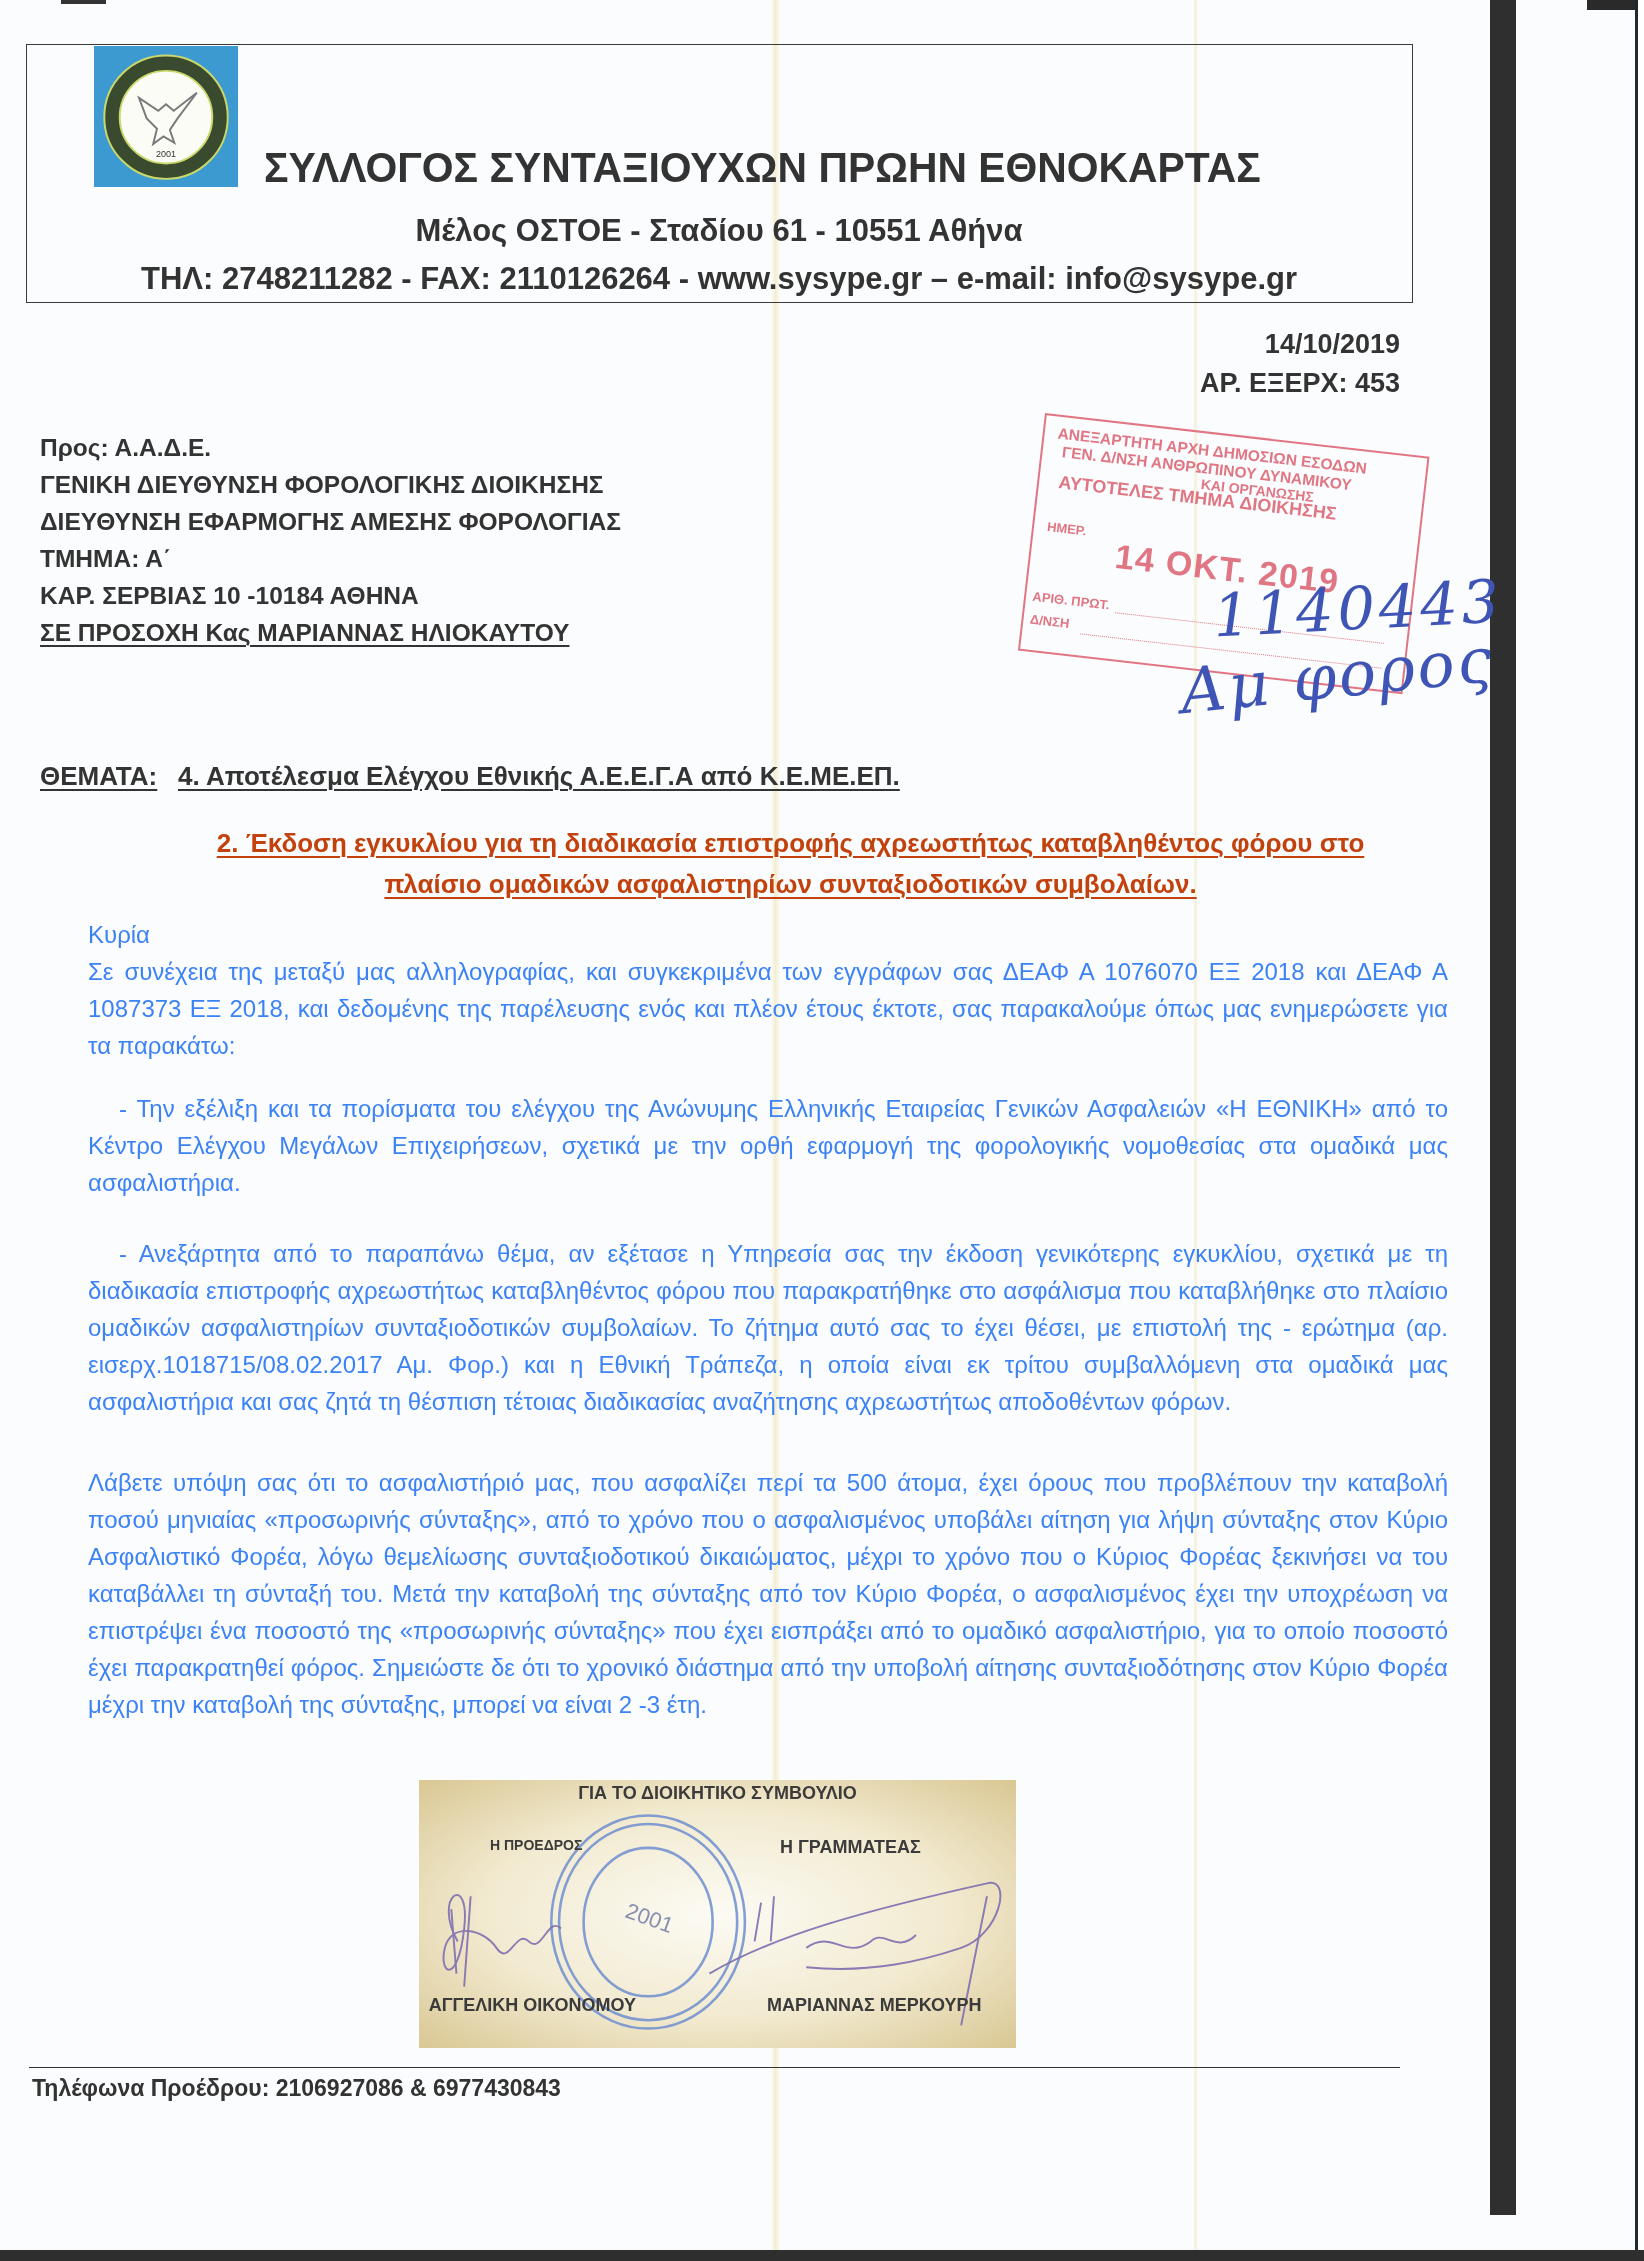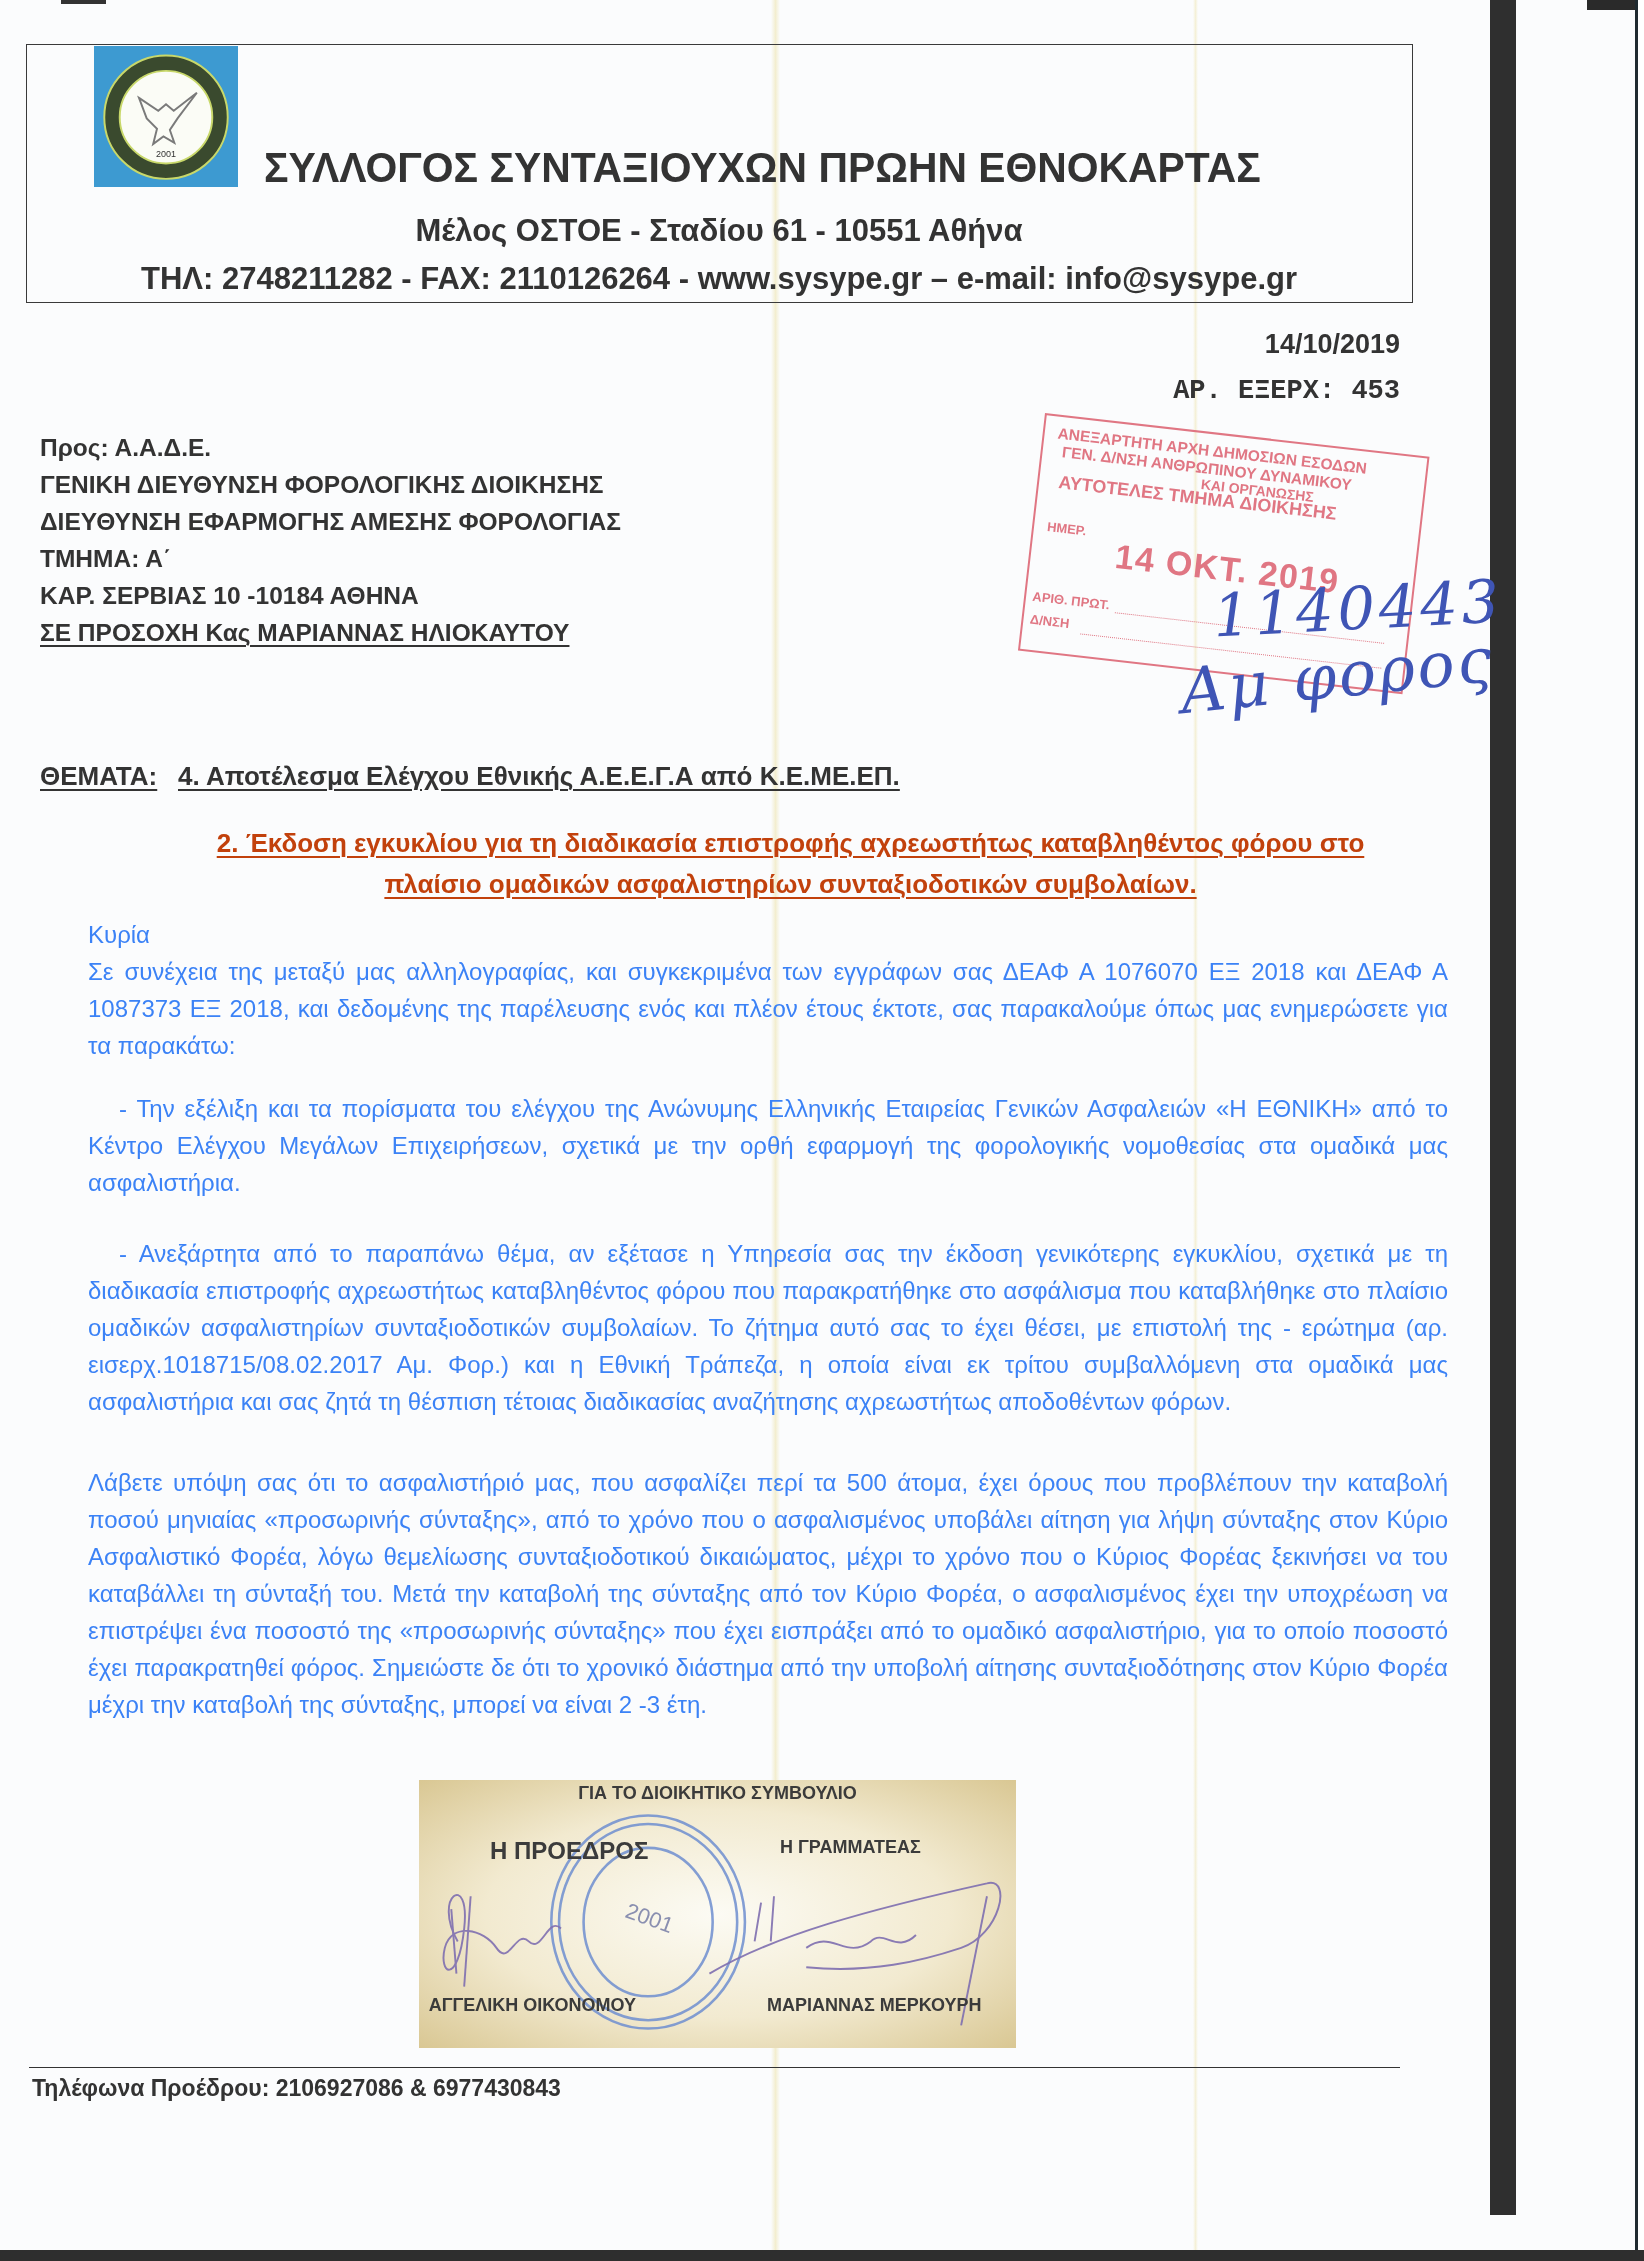--- a/index.html
+++ b/index.html
@@ -22,21 +22,21 @@
   
   .header-box { left: 26px; top: 44px; width: 1387px; height: 259px; border: 1.9px solid #3a3a3a; border-left-width: 1.3px; box-sizing: border-box; }
   .logo { left: 94px; top: 46px; width: 144px; height: 141px; background: #3d9ad1; }
   .logo svg { width: 100%; height: 100%; display: block; }
   .org-title { left: 264px; top: 143px; font-size: 43px; font-weight: bold; letter-spacing: 0px; color: #333; white-space: nowrap; transform: scaleX(0.95); transform-origin: left top; }
   .org-address { left: 0; width: 1438px; top: 213px; text-align: center; font-size: 31px; font-weight: bold; color: #333; }
   .org-contact { left: 0; width: 1438px; top: 261px; text-align: center; font-size: 31px; font-weight: bold; color: #333; white-space: nowrap; }
 
   
   .doc-date { right: 245px; top: 329px; font-size: 27px; font-weight: bold; color: #333; text-align: right; }
-  .doc-ref { right: 245px; top: 376px; font-size: 27px; font-weight: bold; color: #333; text-align: right; font-family: Liberation Mono, monospace; }
+  .doc-ref { right: 245px; top: 368px; font-size: 27px; font-weight: bold; color: #333; text-align: right; }
 
   
   .stamp { left: 1045px; top: 413px; width: 387px; height: 239px; transform: rotate(6.5deg); transform-origin: left top; border: 2.6px solid #e07683; box-sizing: border-box; color: #e07683; font-weight: bold; }
   .stamp .l1 { position: absolute; left: 13px; top: 7.7px; font-size: 15.5px; white-space: nowrap; }
   .stamp .l2 { position: absolute; left: 19.3px; top: 26px; font-size: 15.5px; white-space: nowrap; }
   .stamp .l3 { position: absolute; left: 161px; top: 43px; font-size: 14px; white-space: nowrap; }
   .stamp .l4 { position: absolute; left: 19.3px; top: 55px; font-size: 18px; white-space: nowrap; }
   .stamp .lbl-date { position: absolute; left: 13px; top: 103px; font-size: 13px; }
   .stamp .date-val { position: absolute; left: 84px; top: 113px; font-size: 34px; letter-spacing: 1.3px; }
   .stamp .lbl-prot { position: absolute; left: 6.4px; top: 174px; font-size: 13px; white-space: nowrap; }
@@ -61,21 +61,21 @@
   .body-text { left: 40px; width: 1360px; font-size: 24px; line-height: 37px; color: #3b82f6; text-align: justify; margin-left: 48px; }
   .salutation { top: 916px; }
   .p1 { top: 953px; }
   .p2 { top: 1090px; text-indent: 31px; }
   .p3 { top: 1235px; text-indent: 31px; }
   .p4 { top: 1464px; }
 
   
   .sig-block { left: 419px; top: 1780px; width: 597px; height: 268px; background: radial-gradient(ellipse at center, #fcfbf4 0%, #f2ead0 55%, #d9c793 100%); }
   .sig-block .council { position: absolute; left: 0; width: 100%; top: 3px; text-align: center; font-size: 18px; font-weight: bold; color: #3b3b3b; }
-  .sig-block .role-left { position: absolute; left: 71px; top: 57px; font-size: 24px; font-weight: bold; color: #3b3b3b; }
+  .sig-block .role-left { position: absolute; left: 71px; top: 57px; font-size: 14px; font-weight: bold; color: #3b3b3b; }
   .sig-block .role-right { position: absolute; left: 361px; top: 57px; font-size: 18px; font-weight: bold; color: #3b3b3b; }
   .sig-block .name-left { position: absolute; left: 9.7px; top: 215px; font-size: 18px; font-weight: bold; color: #3b3b3b; }
   .sig-block .name-right { position: absolute; left: 348px; top: 215px; font-size: 18px; font-weight: bold; color: #3b3b3b; }
   .sig-block svg { position: absolute; left: 0; top: 0; width: 597px; height: 268px; }
 
   
   .footer-rule { left: 29px; top: 2067px; width: 1371px; height: 0; border-top: 1.9px solid #333; }
   .footer-phones { left: 32px; top: 2075px; font-size: 23px; font-weight: bold; color: #333; white-space: nowrap; }
 </style>
 </head>

